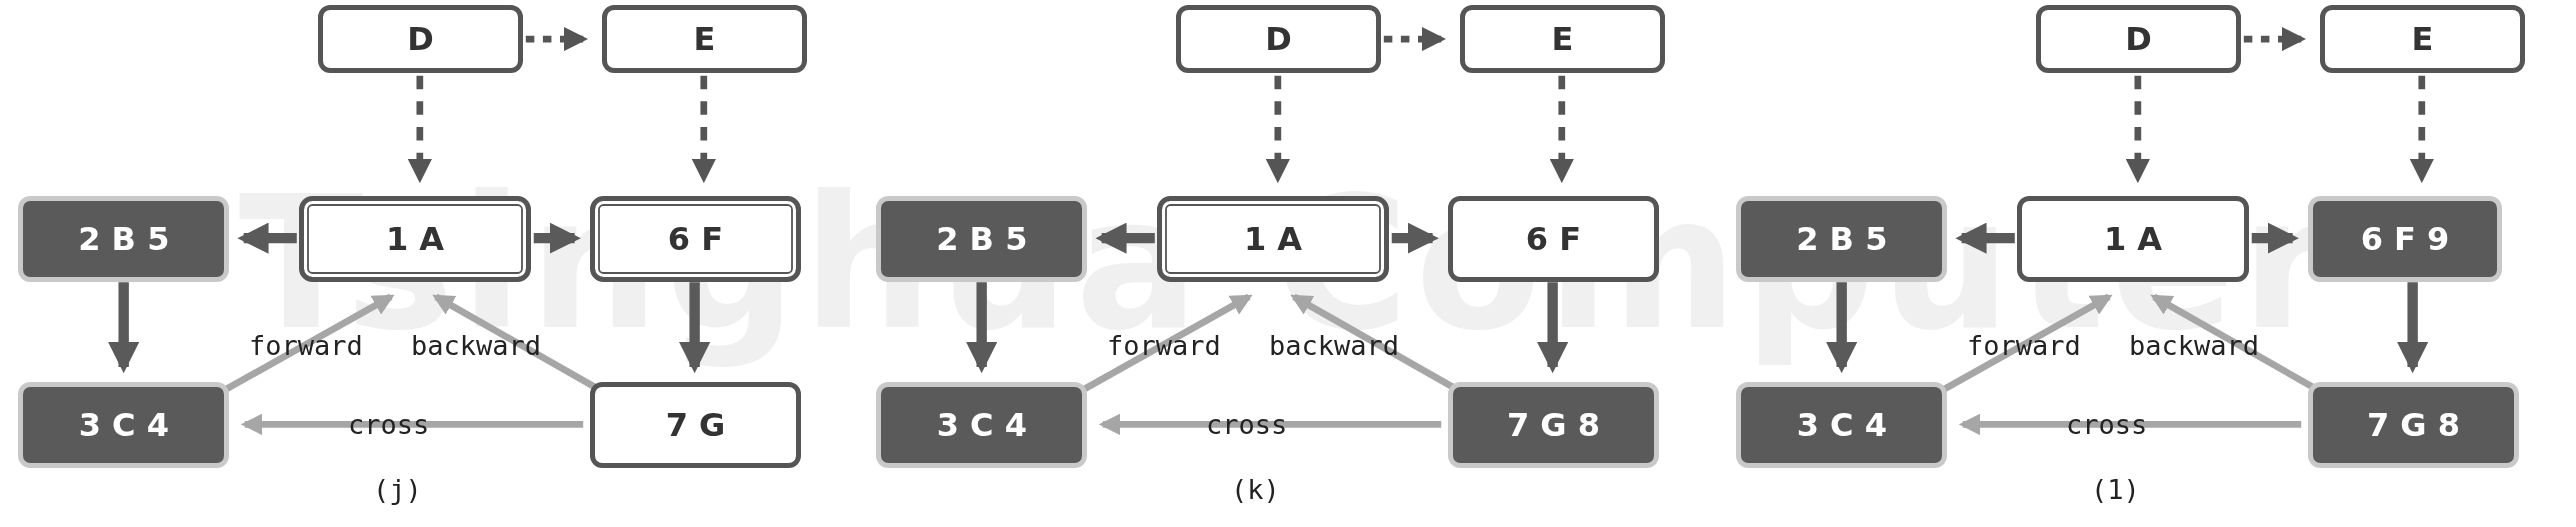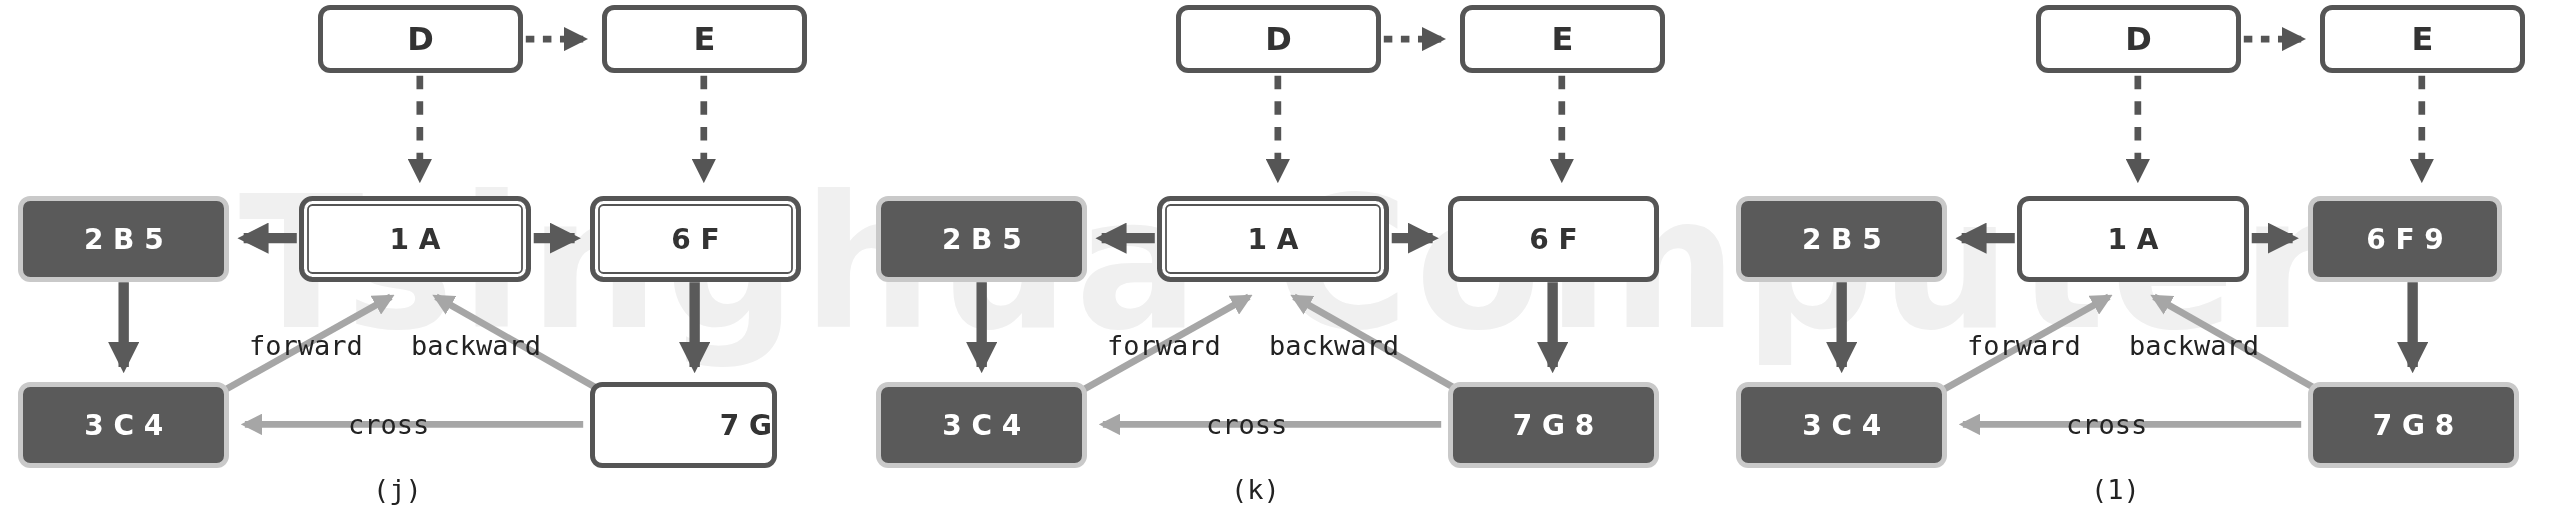--- a/index.html
+++ b/index.html
@@ -21,21 +21,21 @@
 
   
   .n-white{background:#fff;border:5.5px solid #555;border-radius:12.2px;color:#333;}
   
   .n-dbl{background:#fff;border:5.5px solid #555;border-radius:13.4px;color:#333;
          box-shadow:inset 0 0 0 3.1px #fff, inset 0 0 0 4.9px #555;}
   
   .n-dark{background:#5a5a5a;border:5.5px solid #c9c9c9;border-radius:12.2px;color:#fff;}
 
   .lbl-letter{font-size:32px;}
-  .lbl-cell{font-size:28px;}
+  .lbl-cell{font-size:32px;}
 
   
   .wires{position:absolute;left:0;top:0;width:858px;height:527px;z-index:4;overflow:visible;}
 
   
   .anno{position:absolute;font-family:"DejaVu Sans Mono",monospace;
         font-size:27px;color:#222;white-space:pre;z-index:6;}
   .plabel{position:absolute;font-family:"DejaVu Sans Mono",monospace;
         font-size:27px;color:#222;z-index:6;}
 </style>
@@ -69,21 +69,21 @@
         <line x1="330" y1="660" x2="640" y2="486" stroke="#a6a6a6" stroke-width="11" marker-end="url(#mk-gray-j)" stroke-linecap="butt"></line>
         <line x1="1020" y1="660" x2="714" y2="486" stroke="#a6a6a6" stroke-width="11" marker-end="url(#mk-gray-j)" stroke-linecap="butt"></line>
         <line x1="955" y1="695" x2="401" y2="695" stroke="#a6a6a6" stroke-width="11" marker-end="url(#mk-gray-j)" stroke-linecap="butt"></line>
       </svg>
       <div class="node n-white" style="left: 318px; top: 4.9px; width: 205px; height: 68px;"><span class="lbl-letter">D</span></div>
       <div class="node n-white" style="left: 602px; top: 4.9px; width: 205px; height: 68px;"><span class="lbl-letter">E</span></div>
       <div class="node n-dbl" style="left: 299px; top: 196px; width: 232px; height: 86px;"><span class="lbl-cell">1 A</span></div>
       <div class="node n-dark" style="left: 18.3px; top: 196px; width: 211px; height: 86px;"><span class="lbl-cell">2 B 5</span></div>
       <div class="node n-dark" style="left: 18.3px; top: 382px; width: 211px; height: 86px;"><span class="lbl-cell">3 C 4</span></div>
       <div class="node n-dbl" style="left: 590px; top: 196px; width: 211px; height: 86px;"><span class="lbl-cell">6 F</span></div>
-      <div class="node n-white" style="left: 590px; top: 382px; width: 187px; height: 86px; justify-content: flex-end;"><span class="lbl-cell">7 G</span></div>
+      <div class="node n-white" style="left: 590px; top: 382px; width: 211px; height: 86px;"><span class="lbl-cell">7 G</span></div>
       <div class="anno" style="left: 249px; top: 330px;">forward</div>
       <div class="anno" style="left: 411px; top: 330px;">backward</div>
       <div class="anno" style="left: 348px; top: 409px;">cross</div>
       <div class="plabel" style="left: 373px; top: 474px;">(j)</div>
     </div>
   <div class="panel" id="panel-k" style="left:858px;">
       <svg class="wires" viewBox="0 0 1405 863" width="858" height="527">
         <defs>
           <marker id="mk-dark-k" viewBox="0 0 10 10" refX="8" refY="5" markerWidth="3" markerHeight="3" orient="auto-start-reverse" markerUnits="strokeWidth">
             <path d="M0,0 L10,5 L0,10 z" fill="#5a5a5a"></path>

